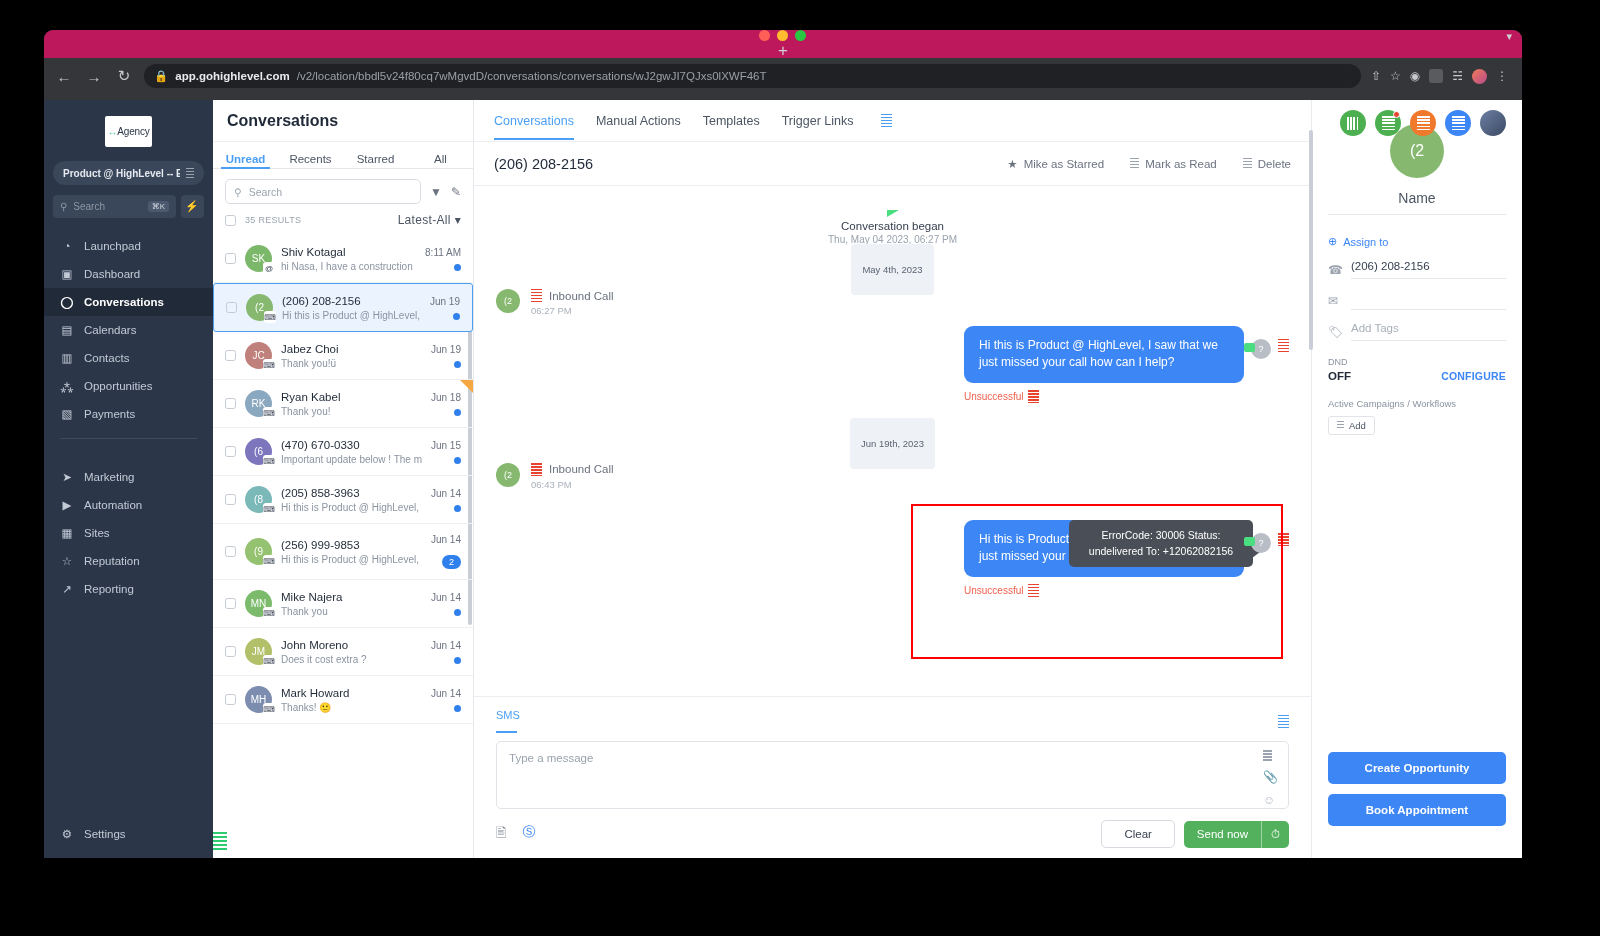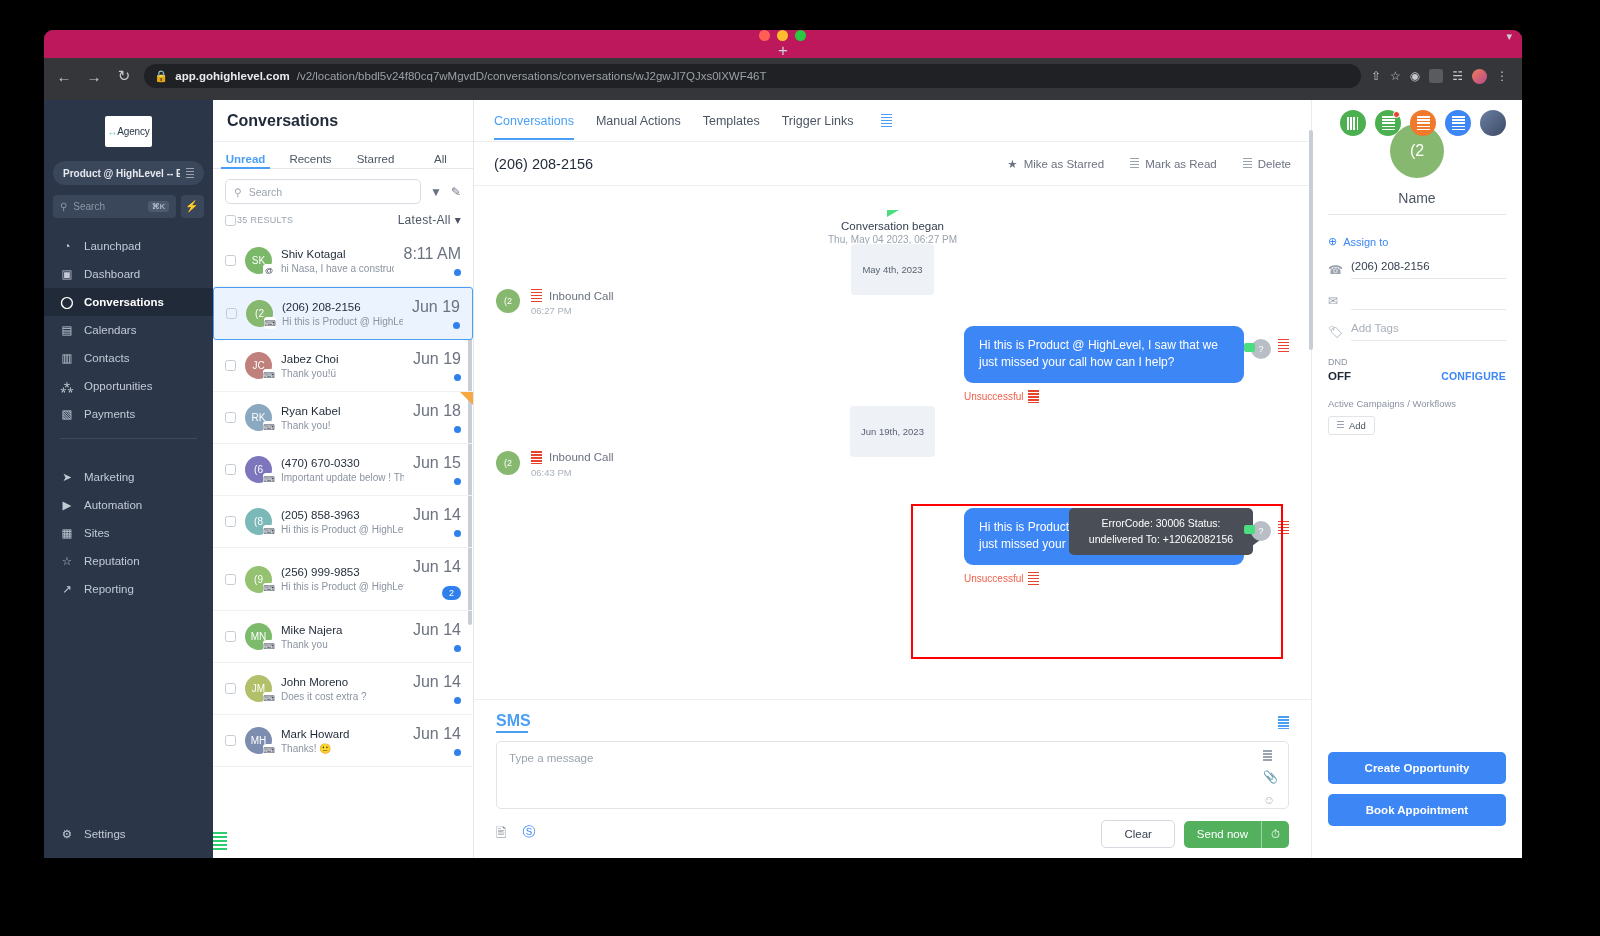--- a/index.html
+++ b/index.html
@@ -110,39 +110,39 @@
   .subtabs { display:flex; border-bottom:1px solid #e5e7eb; flex:0 0 auto;}
   .st { flex:1; text-align:center; font-size:11.5px; color:#4b5563; padding: 11px 0 3px;
         position:relative; cursor:pointer;}
   .st.active { color:#4a9ff5; font-weight:600;}
   .st.active:after{content:'';position:absolute;left:8px;right:8px;bottom:-1px;height:2px;background:#4a9ff5;}
 
   .searchrow { padding: 10px 12px 6px; display:flex; align-items:center; gap:9px;}
   .sbox { flex:1; height:25px; border:1px solid #d9dde3; border-radius:5px;
           display:flex;align-items:center;gap:7px;padding:0 8px;font-size:10.5px;color:#9aa3ae;}
   .icobtn { color:#6b7280; font-size:12px; cursor:pointer;}
-  .resultrow { display:flex; align-items:center; gap:1px; padding: 3px 12px 8px;
+  .resultrow { display:flex; align-items:center; gap:9px; padding: 3px 12px 8px;
                font-size:9px; color:#9aa3ae; letter-spacing:.3px;}
   .cbx { width:11px;height:11px;border:1.4px solid #c5cbd3;border-radius:2.5px;flex:0 0 11px;}
   .resultrow .right { margin-left:auto; font-size:12px; color:#4b5563; display:flex;gap:4px;align-items:flex-start;}
 
   .clist { flex:1; overflow:hidden; position:relative;}
   .citem { display:flex; align-items:center; gap:9px; padding: 10px 12px;
            border-bottom:1px solid #f0f1f3; position:relative; cursor:pointer;}
   .citem.sel { background:#eaf3fe; border:1.5px solid #4a9ff5; border-radius:3px; }
   .av { width:27px;height:27px;border-radius:50%;flex:0 0 27px; color:#fff;
         display:flex;align-items:center;justify-content:center;font-size:10px; position:relative;}
   .av .badge { position:absolute; right:-3px; bottom:-2px; width:12px;height:12px;
      background:#fff; border-radius:3px; display:flex;align-items:center;justify-content:center;
      font-size:8px; color:#374151;}
   .cbody { flex:1; min-width:0; }
   .cname { font-size:11.5px; color:#1f2937; margin-bottom:3px; white-space:nowrap;overflow:hidden;}
   .cprev { font-size:10px; color:#8b94a1; white-space:nowrap; overflow:hidden; text-overflow:clip;}
   .cmeta { text-align:right; flex:0 0 auto; }
-  .ctime { font-size:16px; color:#6b7280; margin-bottom:6px; white-space:nowrap;}
+  .ctime { font-size:10px; color:#6b7280; margin-bottom:6px; white-space:nowrap;}
   .dot { width:7px;height:7px;border-radius:50%;background:#2f80ed;margin-left:auto;}
   .cbadge { background:#2f80ed;color:#fff;border-radius:9px;font-size:9px;
             padding:2px 7px; display:inline-block;}
   .corner { position:absolute; right:0; top:0; width:0;height:0;
      border-top: 13px solid #f5a742; border-left: 13px solid transparent;}
   .scroll-v { position:absolute; right:1px; top:60px; width:4px; height:330px;
               background:#c9ced6; border-radius:2px;}
 
   
   .thread { flex:1; display:flex; flex-direction:column; min-width:0; background:#fff;}
@@ -192,21 +192,21 @@
   }
   .tooltip:after {
     content:''; position:absolute; right: -7px; top: 26px;
     border-left: 8px solid #4a4f57; border-top:6px solid transparent; border-bottom:6px solid transparent;
   }
   .redbox { position:absolute; border: 2.5px solid #ff0000; pointer-events:none;}
 
   
   .composer { border-top:1px solid #eceef1; padding: 12px 22px 10px; flex:0 0 auto;}
   .comp-head { display:flex; align-items:center; }
-  .sms-tab { font-size:16px; color:#4a9ff5; position:relative; padding-bottom:3px;font-weight:bold;}
+  .sms-tab { font-size:11px; color:#4a9ff5; position:relative; padding-bottom:12px;}
   .sms-tab:after { content:''; position:absolute;left:0;right:3px;bottom:0;height:2px;background:#4a9ff5;}
   .comp-area { border:1px solid #e0e3e8; border-radius:5px; height: 68px; margin-top:8px;
                padding: 10px 12px; font-size:11.5px; color:#9aa3ae; position:relative;}
   .comp-right-ic { position:absolute; right:10px; top:8px; display:flex;flex-direction:column;
                    gap:9px; color:#b5bcc5; font-size:12px;}
   .comp-foot { display:flex; align-items:center; margin-top:11px;}
   .foot-ic { display:flex; gap:16px; color:#7b8490; font-size:13px;}
   .foot-btns { margin-left:auto; display:flex; gap:9px; align-items:center;}
   .btn-clear { border:1px solid #d6dae0; border-radius:5px; padding: 7px 22px;
                font-size:11.5px; color:#374151; background:#fff;}
@@ -689,21 +689,21 @@
               <span class="bars"></span>
             </div>
           </div>
           <div class="st-av">
             <span class="g"></span>
             <span>?</span>
           </div>
           <span class="bars err-icon"></span>
         </div>
 
-        <div class="datechip" style="margin-top:18px;">
+        <div class="datechip" style="margin-top:30px;">
           <span>Jun 19th, 2023</span>
         </div>
 
         <div class="callrow">
           <div class="callav">(2</div>
           <div>
             <div class="callname">
               <span class="bars"></span>
               <span>Inbound Call</span>
             </div>

